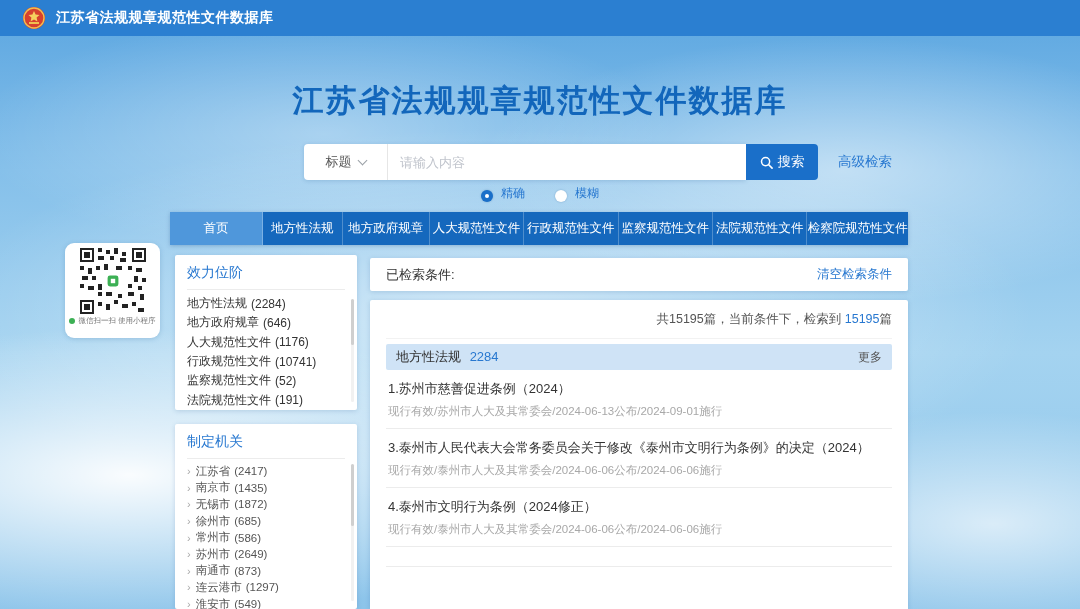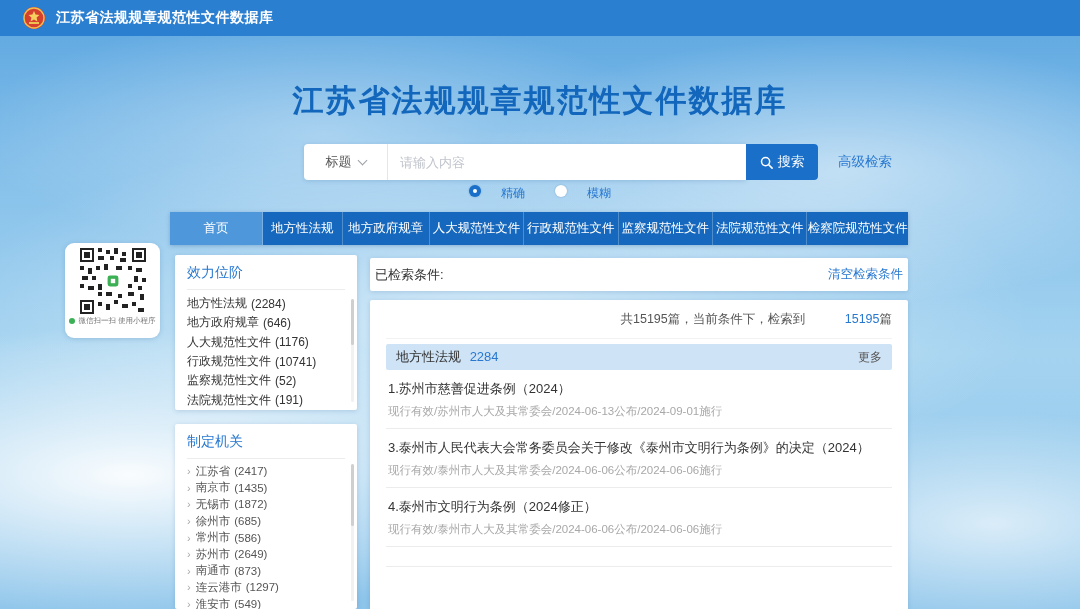--- a/index.html
+++ b/index.html
@@ -33,21 +33,21 @@
   .search-input { flex:1; height:100%; border:none; outline:none; padding:0 12px; font-size:13px; color:#333;
     font-family:"Liberation Sans","DejaVu Sans",sans-serif; background:transparent; }
   .search-input::placeholder { color:#c0c4cc; }
   .search-btn { width:72px; height:36px; background:var(--button-bg,#1a6fc9); color:#fff; border:none;
     border-radius:0 4px 4px 0; font-size:13.5px; display:flex; align-items:center; justify-content:center;
     gap:5px; cursor:pointer; font-family:inherit; }
   .advanced-link { margin-left:20px; font-size:13.5px; color:var(--accent,#2878d0); cursor:pointer; white-space:nowrap; }
   
   .mode-row { position:absolute; left:0; top:185px; width:1080px; display:flex; justify-content:center;
     gap:30px; font-size:12px; color:var(--accent,#2878d0); }
-  .mode-opt { display:flex; align-items:flex-start; gap:20px; cursor:pointer; }
+  .mode-opt { display:flex; align-items:flex-end; gap:8px; cursor:pointer; }
   .radio { width:12px; height:12px; border-radius:50%; background:#fff; box-shadow:0 0 2px rgba(0,60,120,.3); position:relative; }
   .radio.checked { background:var(--button-bg,#1a6fc9); }
   .radio.checked::after { content:""; position:absolute; left:4px; top:4px; width:4px; height:4px;
     border-radius:50%; background:#fff; }
   
   .tabbar { position:absolute; left:170px; top:212px; width:738px; height:33px; display:flex;
     background:var(--tabbar-bg,#1568bd); box-shadow:0 1px 4px rgba(10,60,120,.25); }
   .tab { flex:1 1 auto; min-width:0; display:flex; align-items:center; justify-content:center;
     color:#fff; font-size:12.5px; white-space:nowrap; padding:0 21px; cursor:pointer;
     border-right:1px solid rgba(255,255,255,.25); }
@@ -71,36 +71,36 @@
   .side-count { margin-left:4px; color:#333; }
   .side-card.two .side-count { color:#555; }
   .arrow-marker { color:#aaa; margin-right:5px; font-size:11px; }
   .v-scrollbar { position:absolute; right:3px; width:3px; background:#f1f1f1; border-radius:2px; }
   .v-scrollbar .thumb { position:absolute; left:0; top:0; width:3px; height:45%; background:#cfcfcf; border-radius:2px; }
   .side-card.one .v-scrollbar { top:44px; bottom:8px; }
   .side-card.two .v-scrollbar { top:40px; bottom:8px; }
   
   .cond-bar { position:absolute; left:370px; top:258px; width:538px; height:33px; background:#fff;
     border-radius:2px; box-shadow:0 1px 5px rgba(20,80,140,.18); display:flex; align-items:center;
-    justify-content:space-between; padding:0 5px; }
+    justify-content:space-between; padding:0 16px; }
   .cond-label { font-size:13px; color:#333; }
   .clear-link { font-size:12.5px; color:var(--accent,#2878d0); cursor:pointer; }
   .results-box { position:absolute; left:370px; top:300px; width:538px; height:309px; background:#fff;
     border-radius:2px 2px 0 0; box-shadow:0 1px 5px rgba(20,80,140,.18); padding:0 16px; overflow:hidden; }
   .count-line { text-align:right; font-size:12.5px; color:#555; padding:11px 0 10px; border-bottom:1px solid #f2f2f2; }
   .count-line .hl { color:var(--accent,#2878d0); }
   .section-head { margin-top:5px; height:26px; background:var(--section-head-bg,#cfe3f6); display:flex;
     align-items:center; justify-content:space-between; padding:0 10px; border-radius:2px; }
   .section-title { font-size:13px; color:#333; }
   .section-title .hl { color:var(--accent,#2878d0); margin-left:5px; }
   .more-link { font-size:12px; color:#555; cursor:pointer; }
   .result-item { padding:10px 2px 9px 2px; border-bottom:1px solid #ececec; }
   .result-title { font-size:13px; color:#333; cursor:pointer; white-space:nowrap; overflow:hidden; }
   .result-meta { font-size:11.5px; color:#a8a8a8; margin-top:6px; white-space:nowrap; overflow:hidden; }
-  .hl { color:var(--accent,#2878d0);margin-left:36px; }
+  .hl { color:var(--accent,#2878d0); }
 </style>
 </head>
 <body>
 
 <div id="app">
 
   <div class="topbar">
     <svg width="24" height="24" viewBox="0 0 24 24">
       <circle cx="12" cy="12" r="11" fill="#d6402f"></circle>
       <circle cx="12" cy="12" r="10" fill="none" stroke="#f0c050" stroke-width="1.4"></circle>

